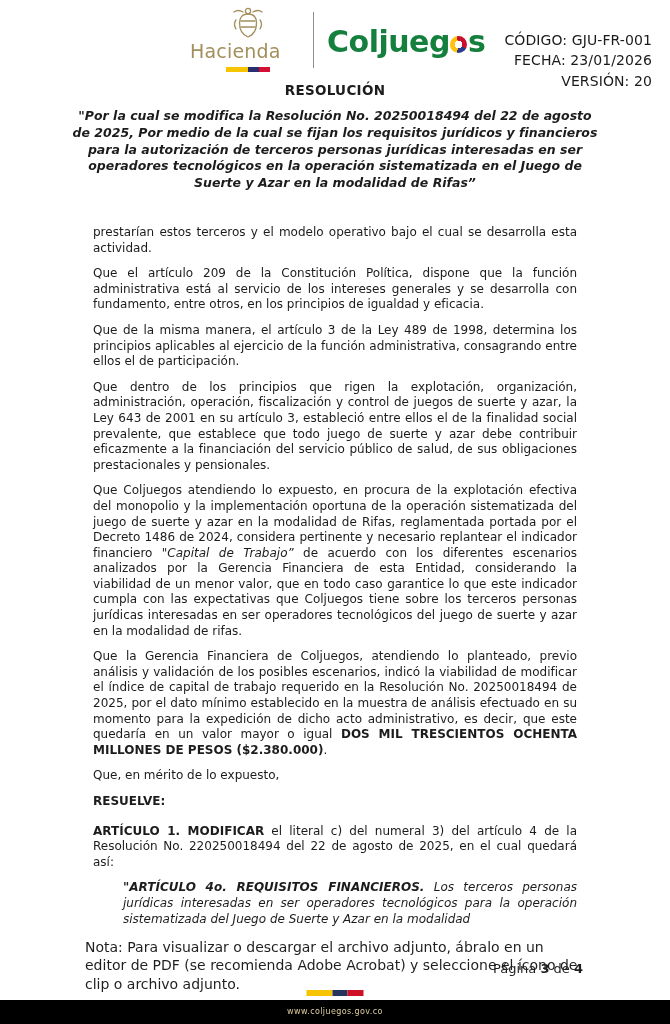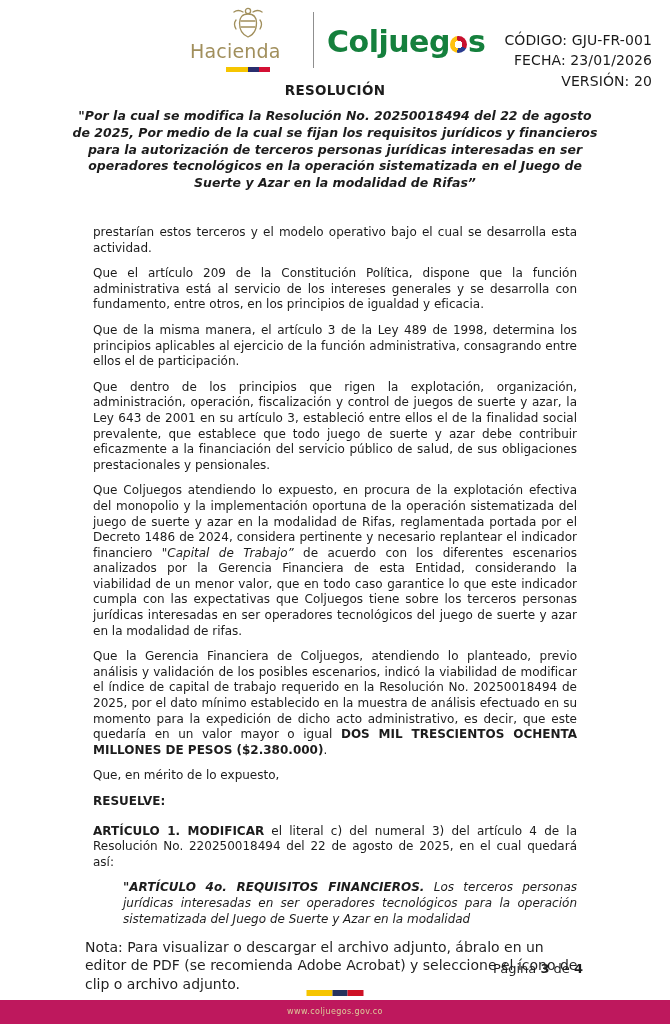--- a/index.html
+++ b/index.html
@@ -86,21 +86,21 @@
   .page-number b { font-weight:bold; }
   .footer-flag {
     position:absolute; left:50%; top:990px; transform:translateX(-50%);
     width:57px; height:6px; display:flex;
   }
   .footer-flag .y { flex:0 0 45%; background:#F6C500; }
   .footer-flag .b { flex:0 0 27%; background:#26335D; }
   .footer-flag .r { flex:0 0 28%; background:#CE1126; }
   .footer-band {
     position:absolute; left:0; right:0; bottom:0; height:24px;
-    background:#be185d; text-align:center;
+    background:#000000; text-align:center;
   }
   .footer-band .site {
     font-size:8px; color:#DCCB9A; line-height:24px; letter-spacing:0.4px;
   }
 </style>
 </head>
 <body>
 
 <div class="page">
 

